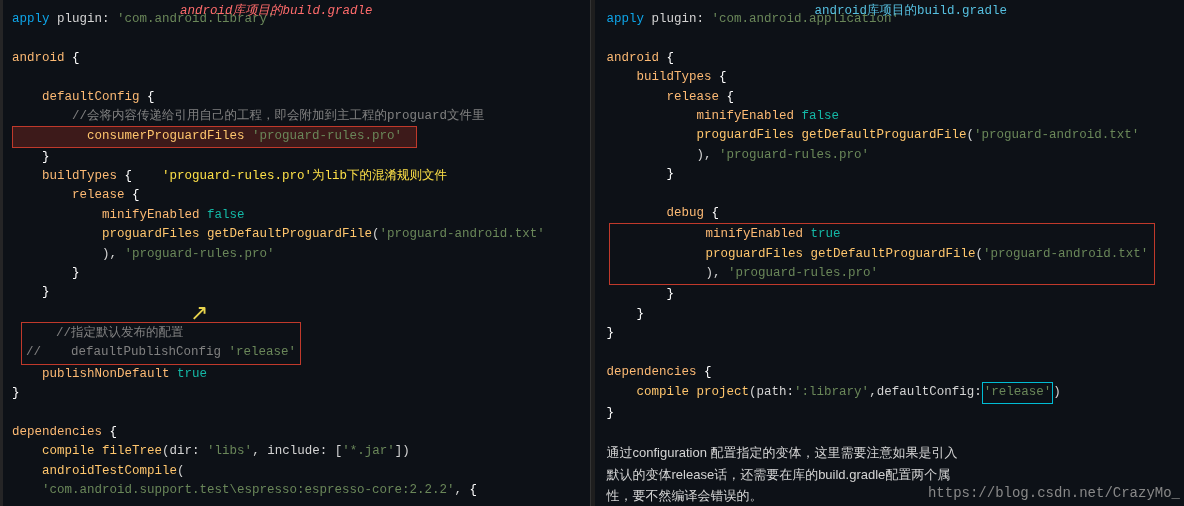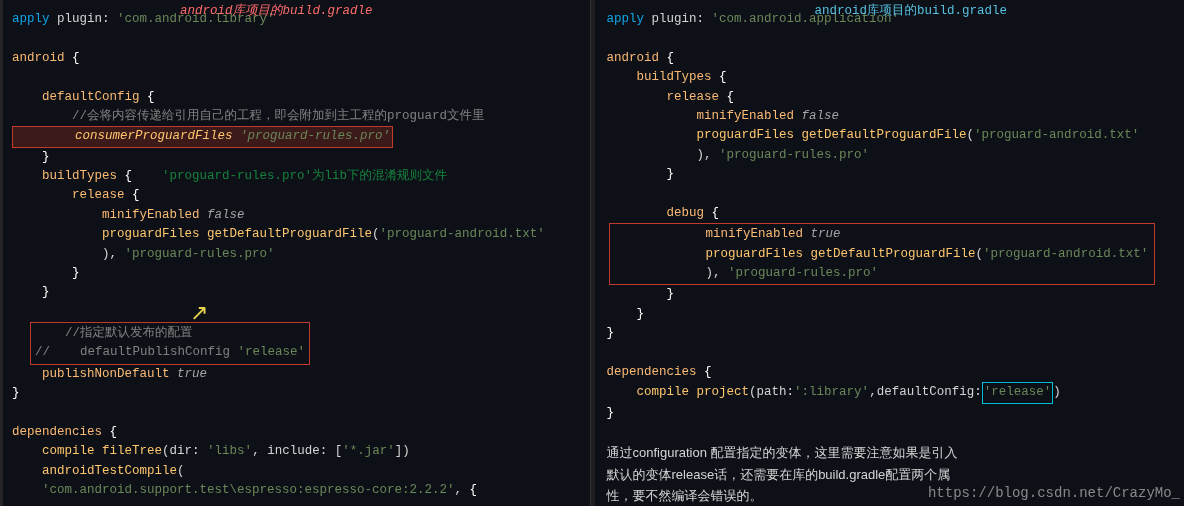--- a/index.html
+++ b/index.html
@@ -40,30 +40,30 @@
       color: #d4d4d4;
     }
     .kw { color: #fdba74; } 
     .kw2 { color: #0ea5e9; } 
     .str { color: #6a8759; } 
     .comment { color: #808080; }
     .fn { color: #ffc66d; }
     .title { color: #ff6b6b; font-style: italic; } 
     .title2 { color: #56c0e0; }
     .var-name { color: #d4d4d4; }
-    .bool { color: #a3a3a3; font-style: italic; }
+    .bool { color: #14b8a6; }
     .watermark {
       position: absolute;
       bottom: 2px;
       right: 4px;
       font-size: 14px;
       color: #888;
     }
     .white { color: #ffffff; }
-    .red-text { color: #15803d; }
+    .red-text { color: #fde047; }
   </style>
 </head>
 <body>
 
 <div class="main-container">
 
   <div class="panel" style="position:relative; font-size:12.5px; line-height:1.5; padding:6px 8px 6px 12px;">
 
     <div style="position:absolute; top:2px; left:180px;">
       <span class="title">android库项目的build.gradle</span>
@@ -74,33 +74,33 @@
     <div style="margin-top:4px;">
       
       <div class="code-line"><span class="kw2">apply</span> <span class="var-name">plugin</span>: <span class="str">'com.android.library'</span></div>
       <div class="code-line">&nbsp;</div>
       <div class="code-line"><span class="kw">android</span> <span class="white">{</span></div>
       <div class="code-line">&nbsp;</div>
       <div class="code-line">    <span class="kw">defaultConfig</span> <span class="white">{</span></div>
       <div class="code-line">        <span class="comment">//会将内容传递给引用自己的工程，即会附加到主工程的proguard文件里</span></div>
       
       <div style="position:relative;">
-        <div class="code-line" style="background:#3d1a1a; border:1.5px solid #c0392b; display:inline-block; padding:0 2px;font-style:italic;">        <span class="fn">consumerProguardFiles</span> <span class="str">'proguard-rules.pro'</span></div>
+        <div class="code-line" style="background:#3d1a1a; border:1.5px solid #c0392b; display:inline-block; padding:0 14px;">        <span class="fn">consumerProguardFiles</span> <span class="str">'proguard-rules.pro'</span></div>
       </div>
       <div class="code-line">    <span class="white">}</span></div>
       <div class="code-line">    <span class="kw">buildTypes</span> <span class="white">{</span>    <span class="red-text">'proguard-rules.pro'为lib下的混淆规则文件</span></div>
       <div class="code-line">        <span class="kw">release</span> <span class="white">{</span></div>
       <div class="code-line">            <span class="kw">minifyEnabled</span> <span class="bool">false</span></div>
       <div class="code-line">            <span class="fn">proguardFiles</span> <span class="fn">getDefaultProguardFile</span>(<span class="str">'proguard-android.txt'</span></div>
       <div class="code-line">            ), <span class="str">'proguard-rules.pro'</span></div>
       <div class="code-line">        <span class="white">}</span></div>
       <div class="code-line">    <span class="white">}</span></div>
       <div class="code-line">&nbsp;</div>
       
-      <div style="border:1.5px solid #c0392b; display:inline-block; padding:1px 4px; margin-left:18px;">
+      <div style="border:1.5px solid #c0392b; display:inline-block; padding:1px 4px; margin-left:9px;">
         <div class="code-line">    <span class="comment">//指定默认发布的配置</span></div>
         <div class="code-line"><span class="comment">//    defaultPublishConfig <span class="str">'release'</span></span></div>
       </div>
       <div class="code-line">    <span class="kw">publishNonDefault</span> <span class="bool">true</span></div>
       <div class="code-line"><span class="white">}</span></div>
       <div class="code-line">&nbsp;</div>
       <div class="code-line"><span class="kw">dependencies</span> <span class="white">{</span></div>
       <div class="code-line">    <span class="fn">compile</span> <span class="fn">fileTree</span>(<span class="var-name">dir</span>: <span class="str">'libs'</span>, <span class="var-name">include</span>: [<span class="str">'*.jar'</span>])</div>
       <div class="code-line">    <span class="fn">androidTestCompile</span>(</div>
       <div class="code-line">    <span class="str">'com.android.support.test\espresso:espresso-core:2.2.2'</span>, <span class="white">{</span></div>

